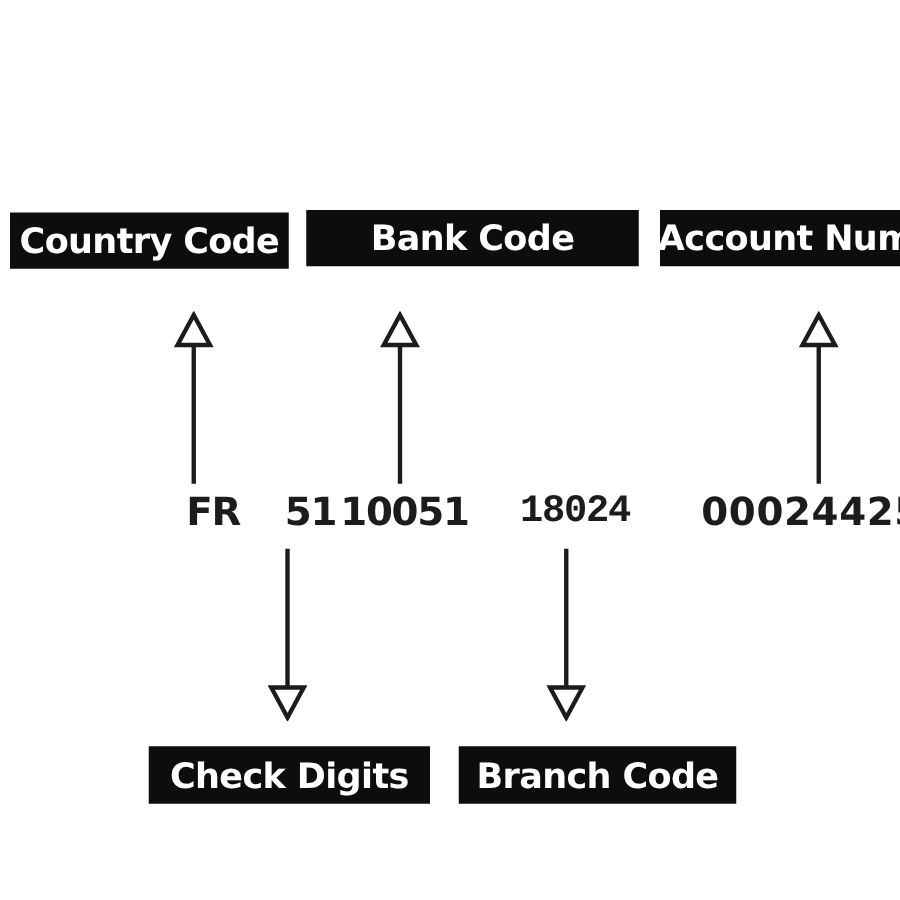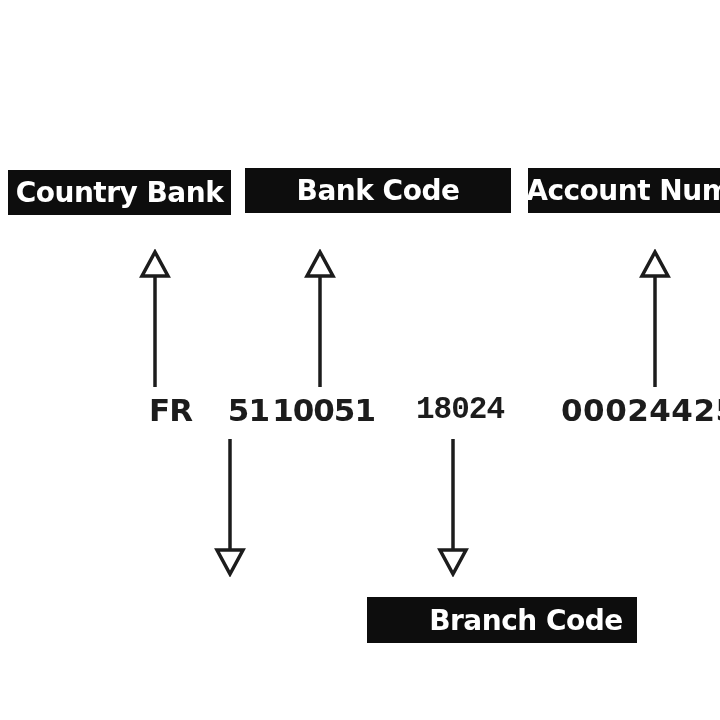--- a/index.html
+++ b/index.html
@@ -25,21 +25,21 @@
     font-size: 28px;
     font-weight: bold;
     letter-spacing: -0.5px;
     white-space: nowrap;
     overflow: hidden;
   }
   .lb-country { left: 8px;   top: 170px; width: 223px; height: 45px; }
   .lb-bank    { left: 245px; top: 168px; width: 266px; height: 45px; }
   .lb-account { left: 528px; top: 168px; width: 252px; height: 45px; }
   .lb-check   { left: 119px; top: 597px; width: 225px; height: 46px; }
-  .lb-branch  { left: 367px; top: 597px; width: 222px; height: 46px; padding-left: 48px; }
+  .lb-branch  { left: 367px; top: 597px; width: 222px; height: 46px; }
 
   .iban-seg {
     position: absolute;
     top: 390px;
     height: 40px;
     line-height: 40px;
     font-size: 31px;
     font-weight: bold;
     letter-spacing: -1px;
     color: #1c1c1c;
@@ -63,21 +63,21 @@
   .ar-dn-check   { left: 214px; top: 437px; }
   .ar-dn-branch  { left: 437px; top: 437px; }
   .arrow svg { display: block; width: 100%; height: 100%; }
 </style>
 </head>
 <body>
 
 <div class="canvas">
 
   <div class="label-box lb-country">
-    <span>Country Bank</span>
+    <span>Country Code</span>
   </div>
   <div class="label-box lb-bank">
     <span>Bank Code</span>
   </div>
   <div class="label-box lb-account">
     <span>Account Number</span>
   </div>
 
   <div class="arrow ar-up-country">
     <svg viewBox="0 0 32 140" xmlns="http://www.w3.org/2000/svg">
@@ -110,17 +110,20 @@
       <polygon points="3,113 29,113 16,137" fill="#ffffff" stroke="#1c1c1c" stroke-width="3.5" stroke-linejoin="miter"></polygon>
     </svg>
   </div>
   <div class="arrow ar-dn-branch">
     <svg viewBox="0 0 32 140" xmlns="http://www.w3.org/2000/svg">
       <line x1="16" y1="2" x2="16" y2="113" stroke="#1c1c1c" stroke-width="3.5"></line>
       <polygon points="3,113 29,113 16,137" fill="#ffffff" stroke="#1c1c1c" stroke-width="3.5" stroke-linejoin="miter"></polygon>
     </svg>
   </div>
 
+  <div class="label-box lb-check">
+    <span>Check Digits</span>
+  </div>
   <div class="label-box lb-branch">
     <span>Branch Code</span>
   </div>
 
 </div>
 
 </body></html>

